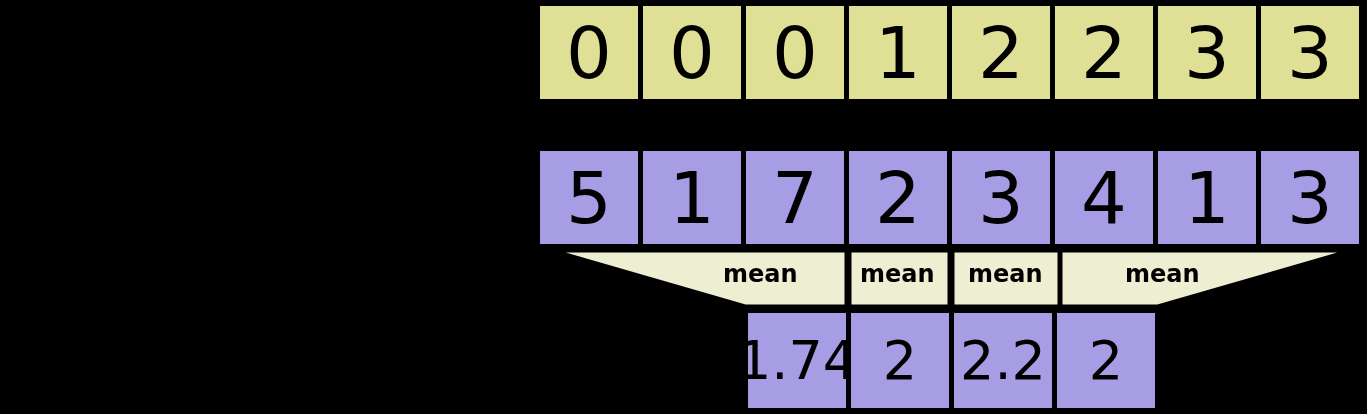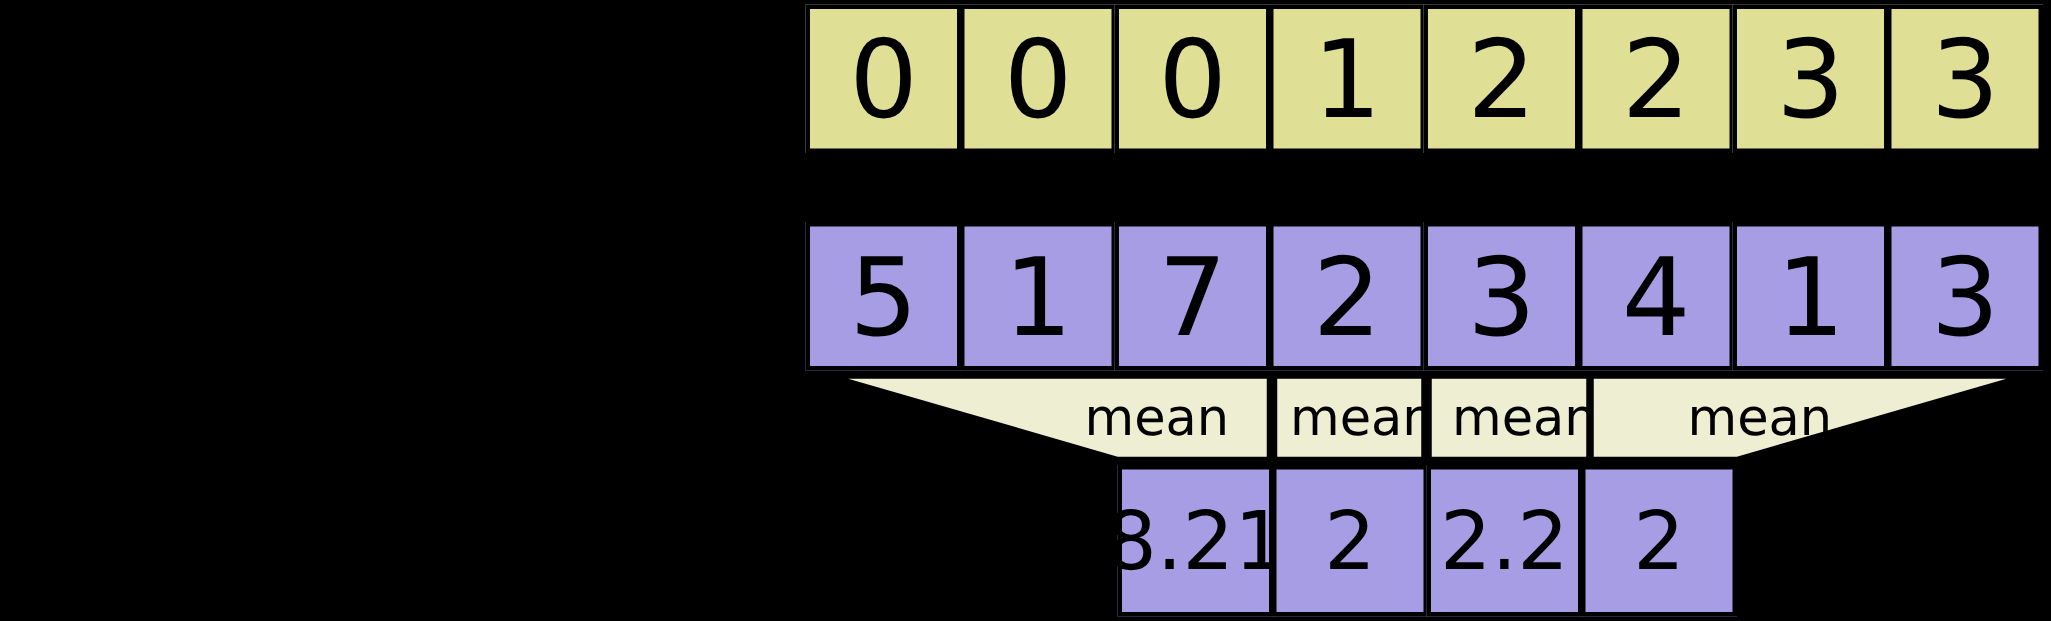--- a/index.html
+++ b/index.html
@@ -46,25 +46,26 @@
   #funnel-band {
     position: absolute;
     left: 0;
     top: 0;
     width: 1367px;
     height: 414px;
     pointer-events: none;
   }
   .funnel-label {
     position: absolute;
-    font-size: 34px;
+    font-size: 24px;
     color: #000000;
     line-height: 1;
     user-select: none;
     white-space: nowrap;
+    font-weight: bold;
   }
 </style>
 </head>
 <body>
 
 <div id="stage">
 
   <div class="row-src">
     <div class="cell yellow" style="left:537px;  top:3px; width:104px; height:99px;">0</div>
     <div class="cell yellow" style="left:640px;  top:3px; width:104px; height:99px;">0</div>
@@ -97,19 +98,19 @@
 
     <polygon points="1060,250 1355,250 1158,307 1060,307" fill="#eeeed2" stroke="#000000" stroke-width="5" stroke-linejoin="miter"></polygon>
   </svg>
 
   <div class="funnel-label" style="left:723px;  top:262px;">mean</div>
   <div class="funnel-label" style="left:860px;  top:262px;">mean</div>
   <div class="funnel-label" style="left:968px;  top:262px;">mean</div>
   <div class="funnel-label" style="left:1125px; top:262px;">mean</div>
 
   <div class="row-out">
-    <div class="cell purple" style="left:745px;  top:310px; width:104px; height:101px;">8.21</div>
+    <div class="cell purple" style="left:745px;  top:310px; width:104px; height:101px;">1.74</div>
     <div class="cell purple" style="left:848px;  top:310px; width:104px; height:101px;">2</div>
     <div class="cell purple" style="left:951px;  top:310px; width:104px; height:101px;">2.2</div>
     <div class="cell purple" style="left:1054px; top:310px; width:104px; height:101px;">2</div>
   </div>
 
 </div>
 
 </body></html>

